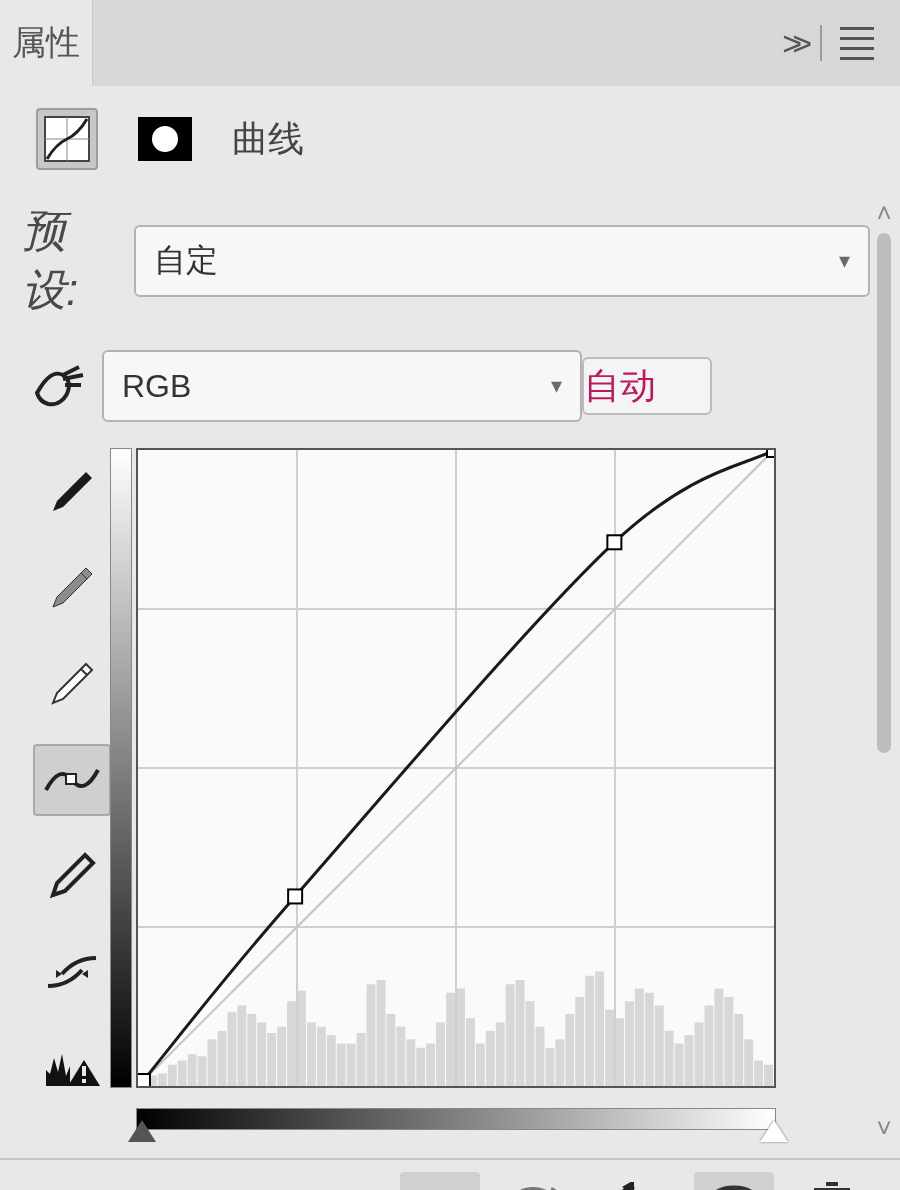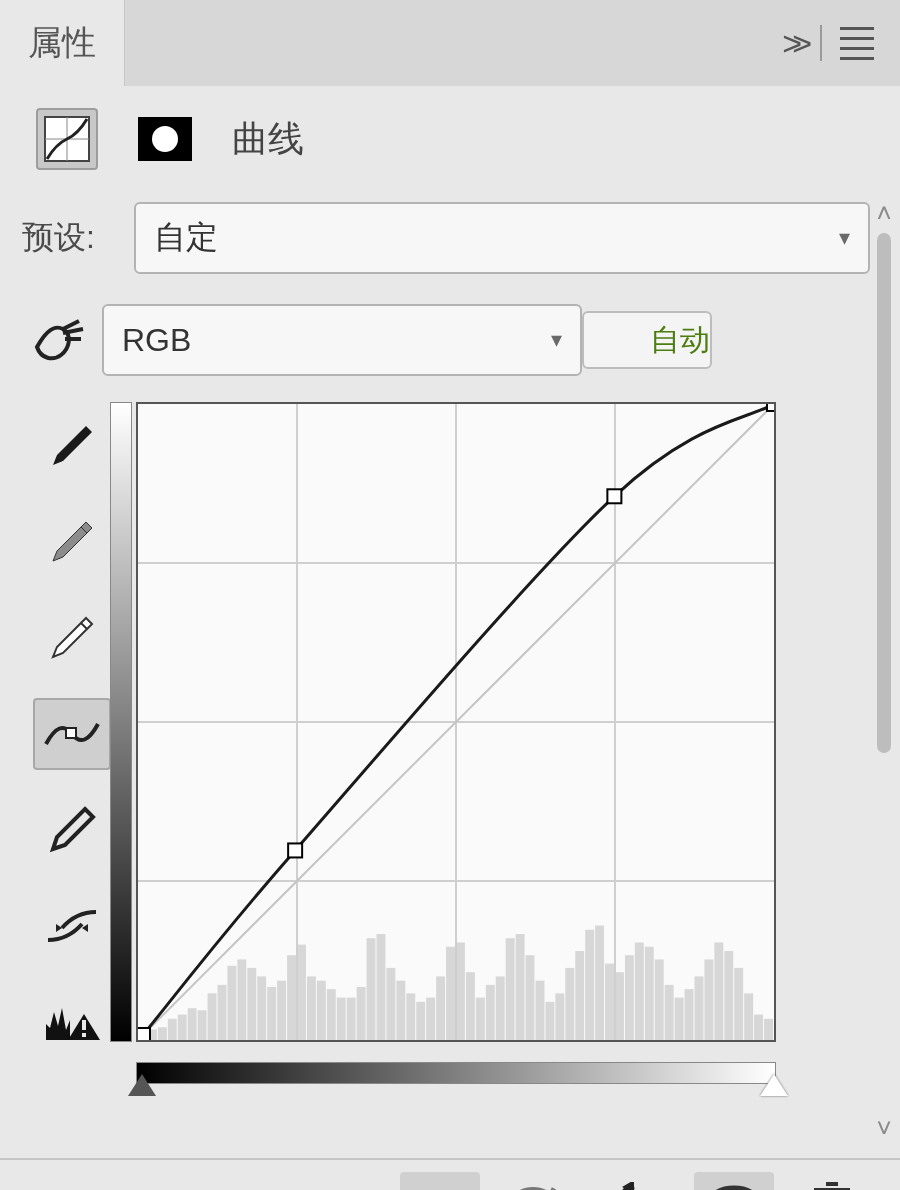--- a/index.html
+++ b/index.html
@@ -15,21 +15,21 @@
   
   .tab-bar {
     display: flex;
     align-items: stretch;
     height: 86px;
     background: #d7d7d7;
     position: relative;
   }
   .tab {
     background: #e8e8e8;
-    padding: 0 28px;
+    padding: 0 12px;
     display: flex;
     align-items: center;
     font-size: 34px;
     color: #555;
     border-right: 1px solid #c8c8c8;
   }
   .tab-bar-right {
     margin-left: auto;
     display: flex;
     align-items: center;
@@ -92,21 +92,21 @@
     border-radius: 7px;
     margin-top: 4px;
     align-self: center;
   }
 
   
   .preset-row {
     display: flex; align-items: center; gap: 12px;
     margin-bottom: 30px;
   }
-  .preset-label { font-size: 32px; color: #4a4a4a; width: 100px; }
+  .preset-label { font-size: 44px; color: #4a4a4a; width: 100px; font-style: italic; }
   .select {
     flex: 1;
     height: 72px;
     background: #f7f7f7;
     border: 2px solid #b3b3b3;
     border-radius: 6px;
     display: flex; align-items: center; justify-content: space-between;
     padding: 0 18px;
     font-size: 32px; color: #333;
   }
@@ -115,22 +115,22 @@
   .channel-row {
     display: flex; align-items: center; 
     margin-bottom: 26px;
   }
   .finger-icon { width: 80px; display:flex; justify-content:center; }
   .select.channel { width: 480px; flex: none; }
   .auto-btn {
     width: 130px; height: 58px;
     background: #f4f4f4;
     border: 2px solid #bcbcbc; border-radius: 6px;
-    display: flex; align-items: center; justify-content: flex-end;
-    font-size: 30px; color: #4d7c0f;
+    display: flex; align-items: center; justify-content: flex-start;
+    font-size: 36px; color: #be185d;
   }
 
   
   .curves-row { display: flex; gap: 14px; }
   .tool-strip {
     width: 100px;
     display: flex; flex-direction: column; align-items: center;
     gap: 24px; padding-top: 8px;
   }
   .tool {

